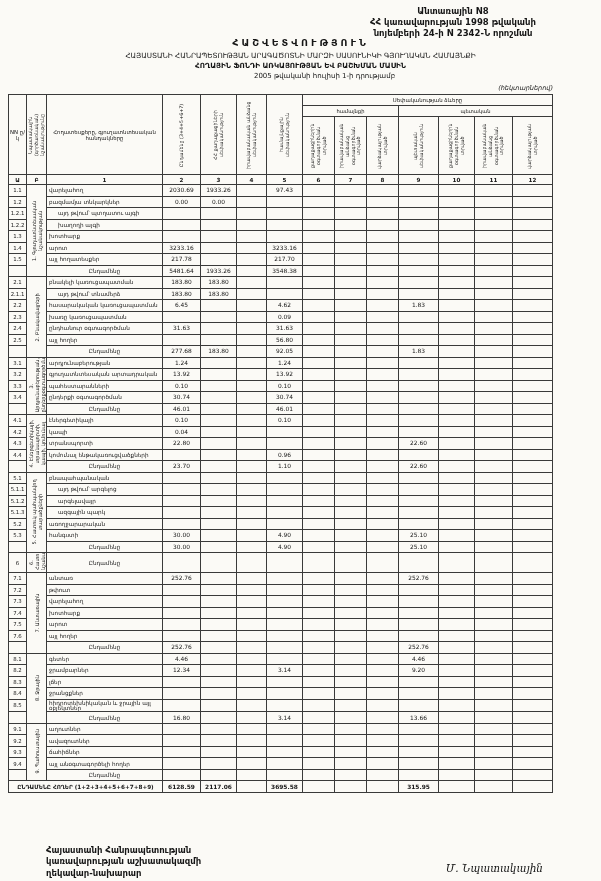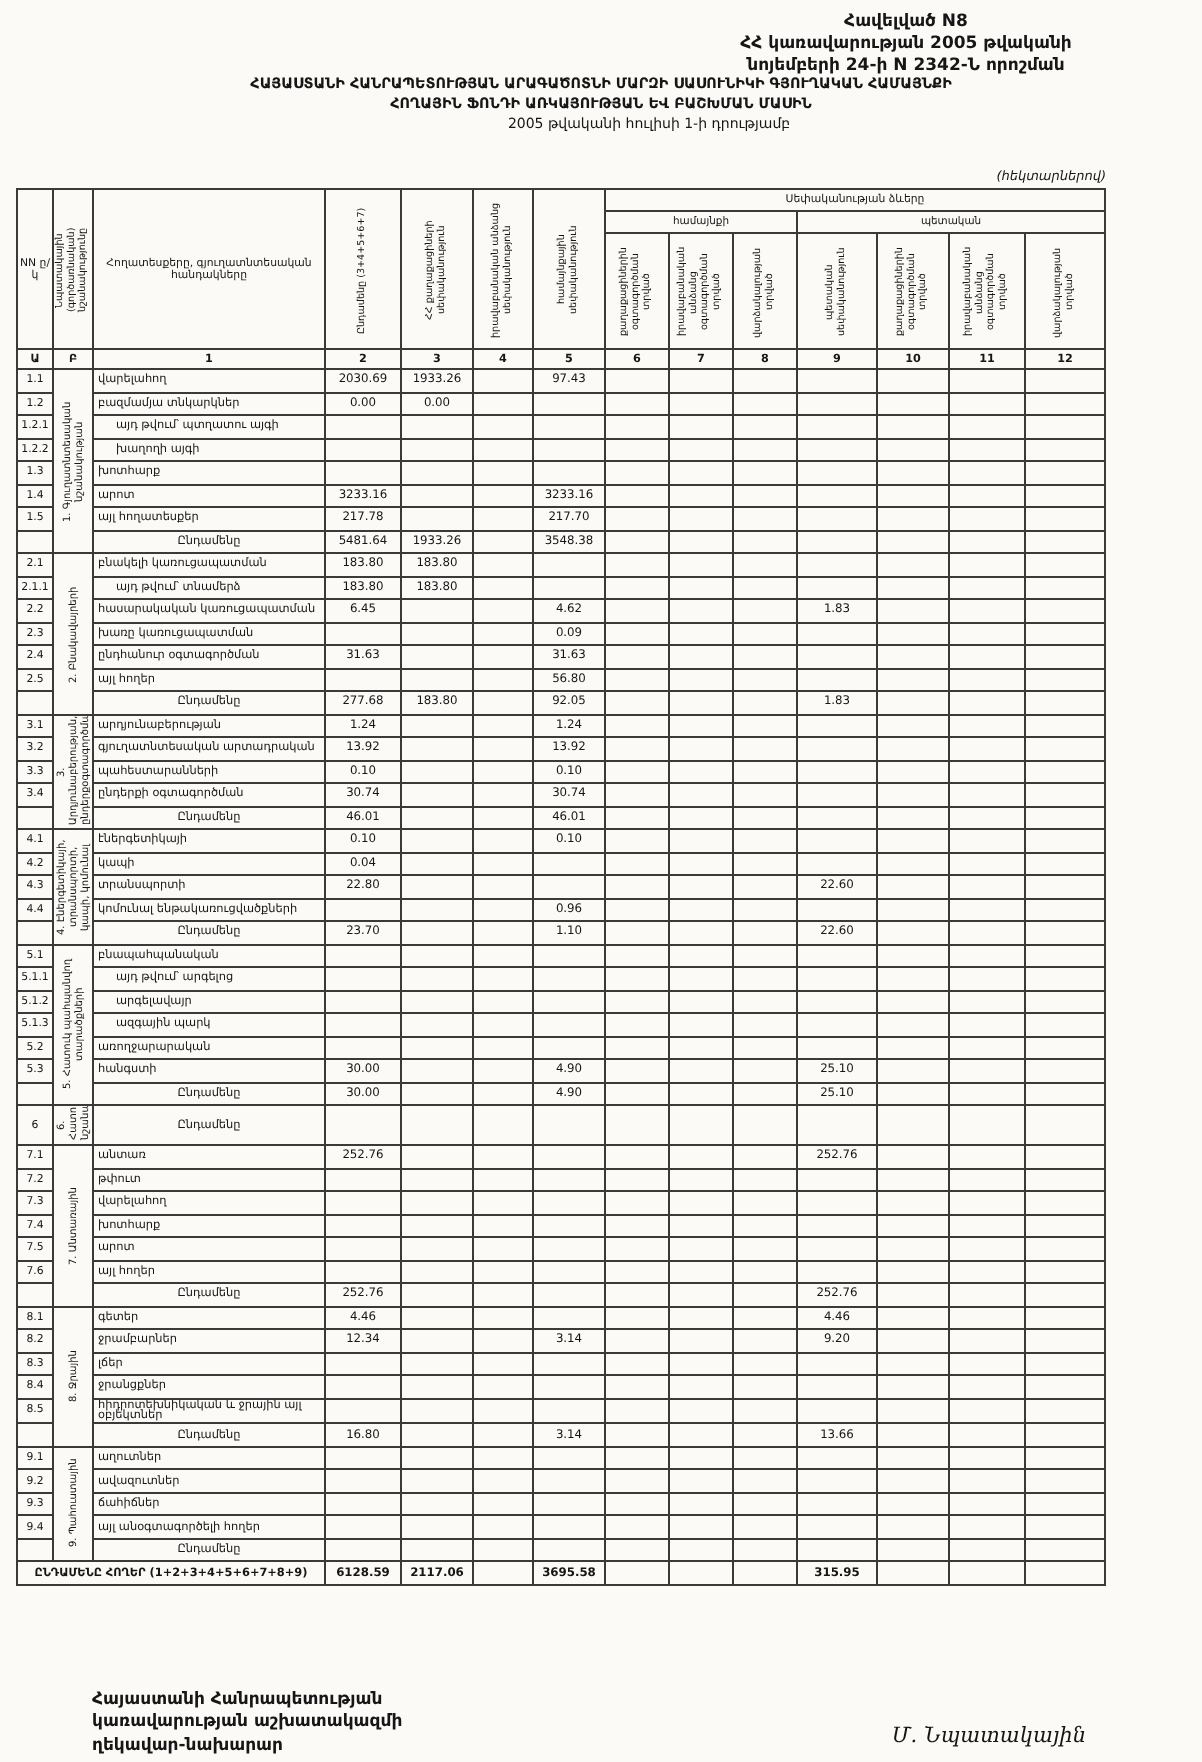--- a/index.html
+++ b/index.html
@@ -12,21 +12,21 @@
   .sheet {
     position: relative; width: 601px; height: 881px;
     background: #fbfaf6; color: #161616; overflow: hidden;
   }
   .appendix {
     position: absolute; top: 6px; right: 12px; width: 272px;
     text-align: center; font-size: 8.5px; font-weight: bold; line-height: 1.3;
   }
   .titleblock { position: absolute; top: 37px; left: 0; width: 100%; text-align: center; }
   .t1 { font-size: 9.5px; font-weight: bold; letter-spacing: 3px; margin-bottom: 3px; }
-  .t2 { font-size: 7.2px; font-weight: bold; margin-bottom: 1px; }
+  .t2 { font-size: 7.2px; font-weight: normal; margin-bottom: 1px; }
   .t3 { font-size: 7.2px; font-weight: bold; margin-bottom: 2px; }
   .t4 { font-size: 7px; padding-left: 48px; }
   .units { position: absolute; top: 84px; right: 48px; font-size: 6.5px; font-style: italic; }
 
   table.land { position: absolute; top: 94px; left: 8px; width: 544px; border-collapse: collapse; table-layout: fixed; }
   .land th, .land td { border: 1px solid #3a3a3a; padding: 0 1px; overflow: hidden; }
   .land th { font-weight: normal; font-size: 5px; text-align: center; vertical-align: middle; background: #fbfaf6; }
   .hr1 th { height: 11px; font-size: 5.4px; }
   .hr2 th { height: 11px; font-size: 5.2px; }
   .hr3 th { height: 58px; }
@@ -54,26 +54,27 @@
 
   .footer-left { position: absolute; left: 10px; top: 845px; font-size: 8.5px; font-weight: bold; line-height: 1.35; margin-left: 36px; }
   .signature { position: absolute; right: 58px; top: 862px; font-size: 10.5px; font-style: italic; font-family: "DejaVu Serif", serif; }
 </style>
 </head>
 <body>
 
 <div class="sheet">
 
   <div class="appendix">
-    <div>Հավելված N8</div>
-    <div>ՀՀ կառավարության 2005 թվականի</div>
+    <div>Անտառային N8</div>
+    <div>ՀՀ կառավարության 1998 թվականի</div>
     <div>նոյեմբերի 24-ի N 2342-Ն որոշման</div>
   </div>
 
   <div class="titleblock">
+    <div class="t1">ՀԱՇՎԵՏՎՈՒԹՅՈՒՆ</div>
     <div class="t2">ՀԱՅԱՍՏԱՆԻ ՀԱՆՐԱՊԵՏՈՒԹՅԱՆ ԱՐԱԳԱԾՈՏՆԻ ՄԱՐԶԻ ՍԱՍՈՒՆԻԿԻ ԳՅՈՒՂԱԿԱՆ ՀԱՄԱՅՆՔԻ</div>
     <div class="t3">ՀՈՂԱՅԻՆ ՖՈՆԴԻ ԱՌԿԱՅՈՒԹՅԱՆ ԵՎ ԲԱՇԽՄԱՆ ՄԱՍԻՆ</div>
     <div class="t4">2005 թվականի հուլիսի 1-ի դրությամբ</div>
   </div>
 
   <div class="units">(հեկտարներով)</div>
 
   <table class="land">
     <colgroup>
       <col style="width:18px">

